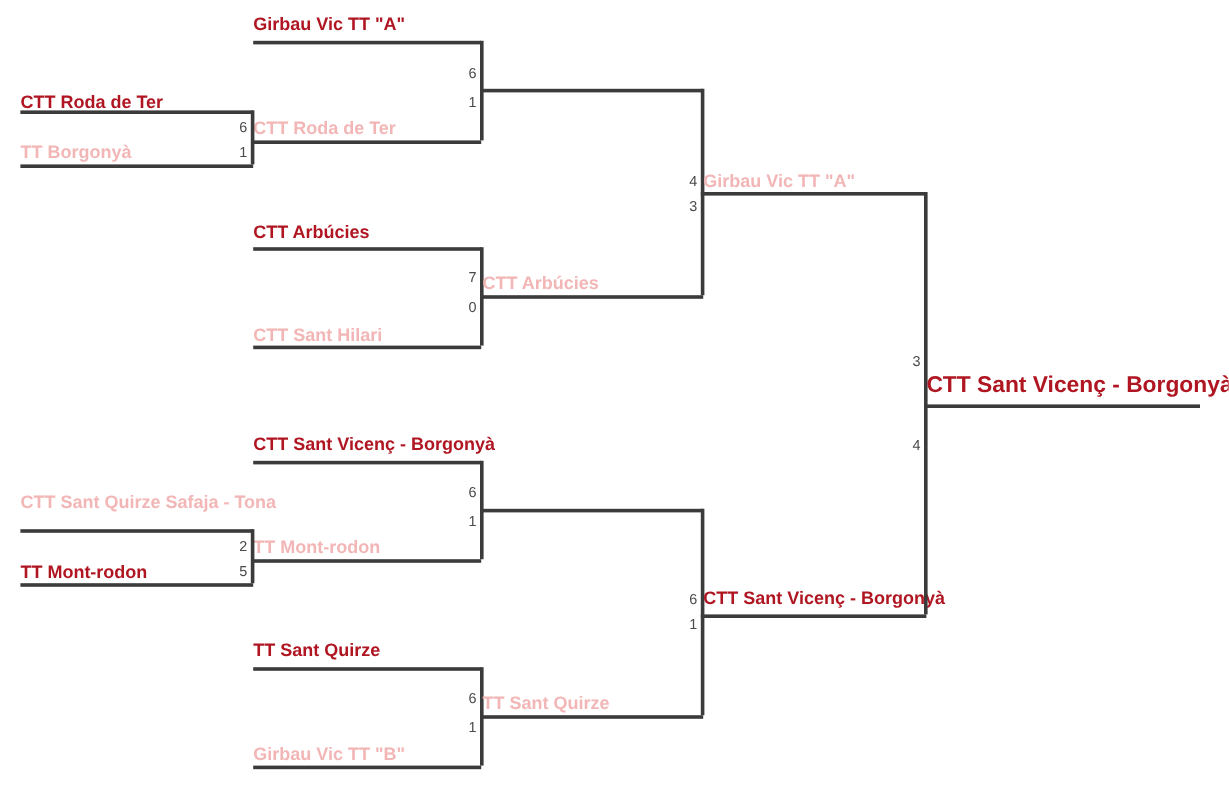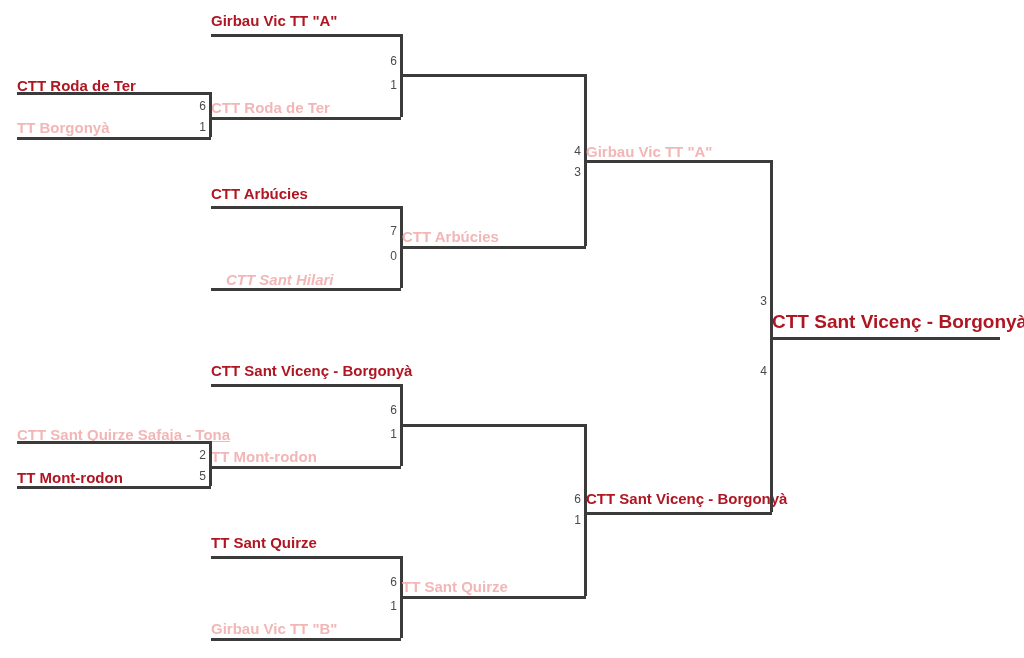--- a/index.html
+++ b/index.html
@@ -77,41 +77,41 @@
   <div class="vline" style="left:209px; top:92px; height:45px;"></div>
   <div class="hline" style="left:17px; top:137px; width:194px;"></div>
   <div class="team lose" style="left:17px; top:119px;">TT Borgonyà</div>
   <div class="score" style="left:179px; top:99px; width:27px;">6</div>
   <div class="score" style="left:179px; top:120px; width:27px;">1</div>
 
   <div class="team win" style="left:211px; top:185px;">CTT Arbúcies</div>
   <div class="hline" style="left:211px; top:206px; width:190px;"></div>
   <div class="vline" style="left:400px; top:206px; height:82px;"></div>
   <div class="hline" style="left:211px; top:288px; width:190px;"></div>
-  <div class="team lose" style="left:226px; top:271px;font-style:italic;">CTT Sant Hilari</div>
+  <div class="team lose" style="left:211px; top:271px;">CTT Sant Hilari</div>
   <div class="score" style="left:370px; top:224px; width:27px;">7</div>
   <div class="score" style="left:370px; top:249px; width:27px;">0</div>
 
   <div class="hline" style="left:400px; top:74px; width:186px;"></div>
   <div class="vline" style="left:584px; top:74px; height:172px;"></div>
   <div class="hline" style="left:400px; top:246px; width:186px;"></div>
   <div class="team lose" style="left:586px; top:143px;">Girbau Vic TT "A"</div>
   <div class="team lose" style="left:402px; top:228px;">CTT Arbúcies</div>
   <div class="score" style="left:554px; top:144px; width:27px;">4</div>
   <div class="score" style="left:554px; top:165px; width:27px;">3</div>
 
   <div class="team win" style="left:211px; top:362px;">CTT Sant Vicenç - Borgonyà</div>
   <div class="hline" style="left:211px; top:384px; width:190px;"></div>
   <div class="vline" style="left:400px; top:384px; height:82px;"></div>
   <div class="hline" style="left:211px; top:466px; width:190px;"></div>
   <div class="team lose" style="left:211px; top:448px;">TT Mont-rodon</div>
   <div class="score" style="left:370px; top:403px; width:27px;">6</div>
   <div class="score" style="left:370px; top:427px; width:27px;">1</div>
 
-  <div class="team lose" style="left:17px; top:426px;text-decoration:underline;">CTT Sant Quirze Safaja - Tona</div>
+  <div class="team lose" style="left:17px; top:410px;">CTT Sant Quirze Safaja - Tona</div>
   <div class="hline" style="left:17px; top:441px; width:194px;"></div>
   <div class="vline" style="left:209px; top:441px; height:45px;"></div>
   <div class="hline" style="left:17px; top:486px; width:194px;"></div>
   <div class="team win" style="left:17px; top:469px;">TT Mont-rodon</div>
   <div class="score" style="left:179px; top:448px; width:27px;">2</div>
   <div class="score" style="left:179px; top:469px; width:27px;">5</div>
 
   <div class="team win" style="left:211px; top:534px;">TT Sant Quirze</div>
   <div class="hline" style="left:211px; top:556px; width:190px;"></div>
   <div class="vline" style="left:400px; top:556px; height:82px;"></div>

